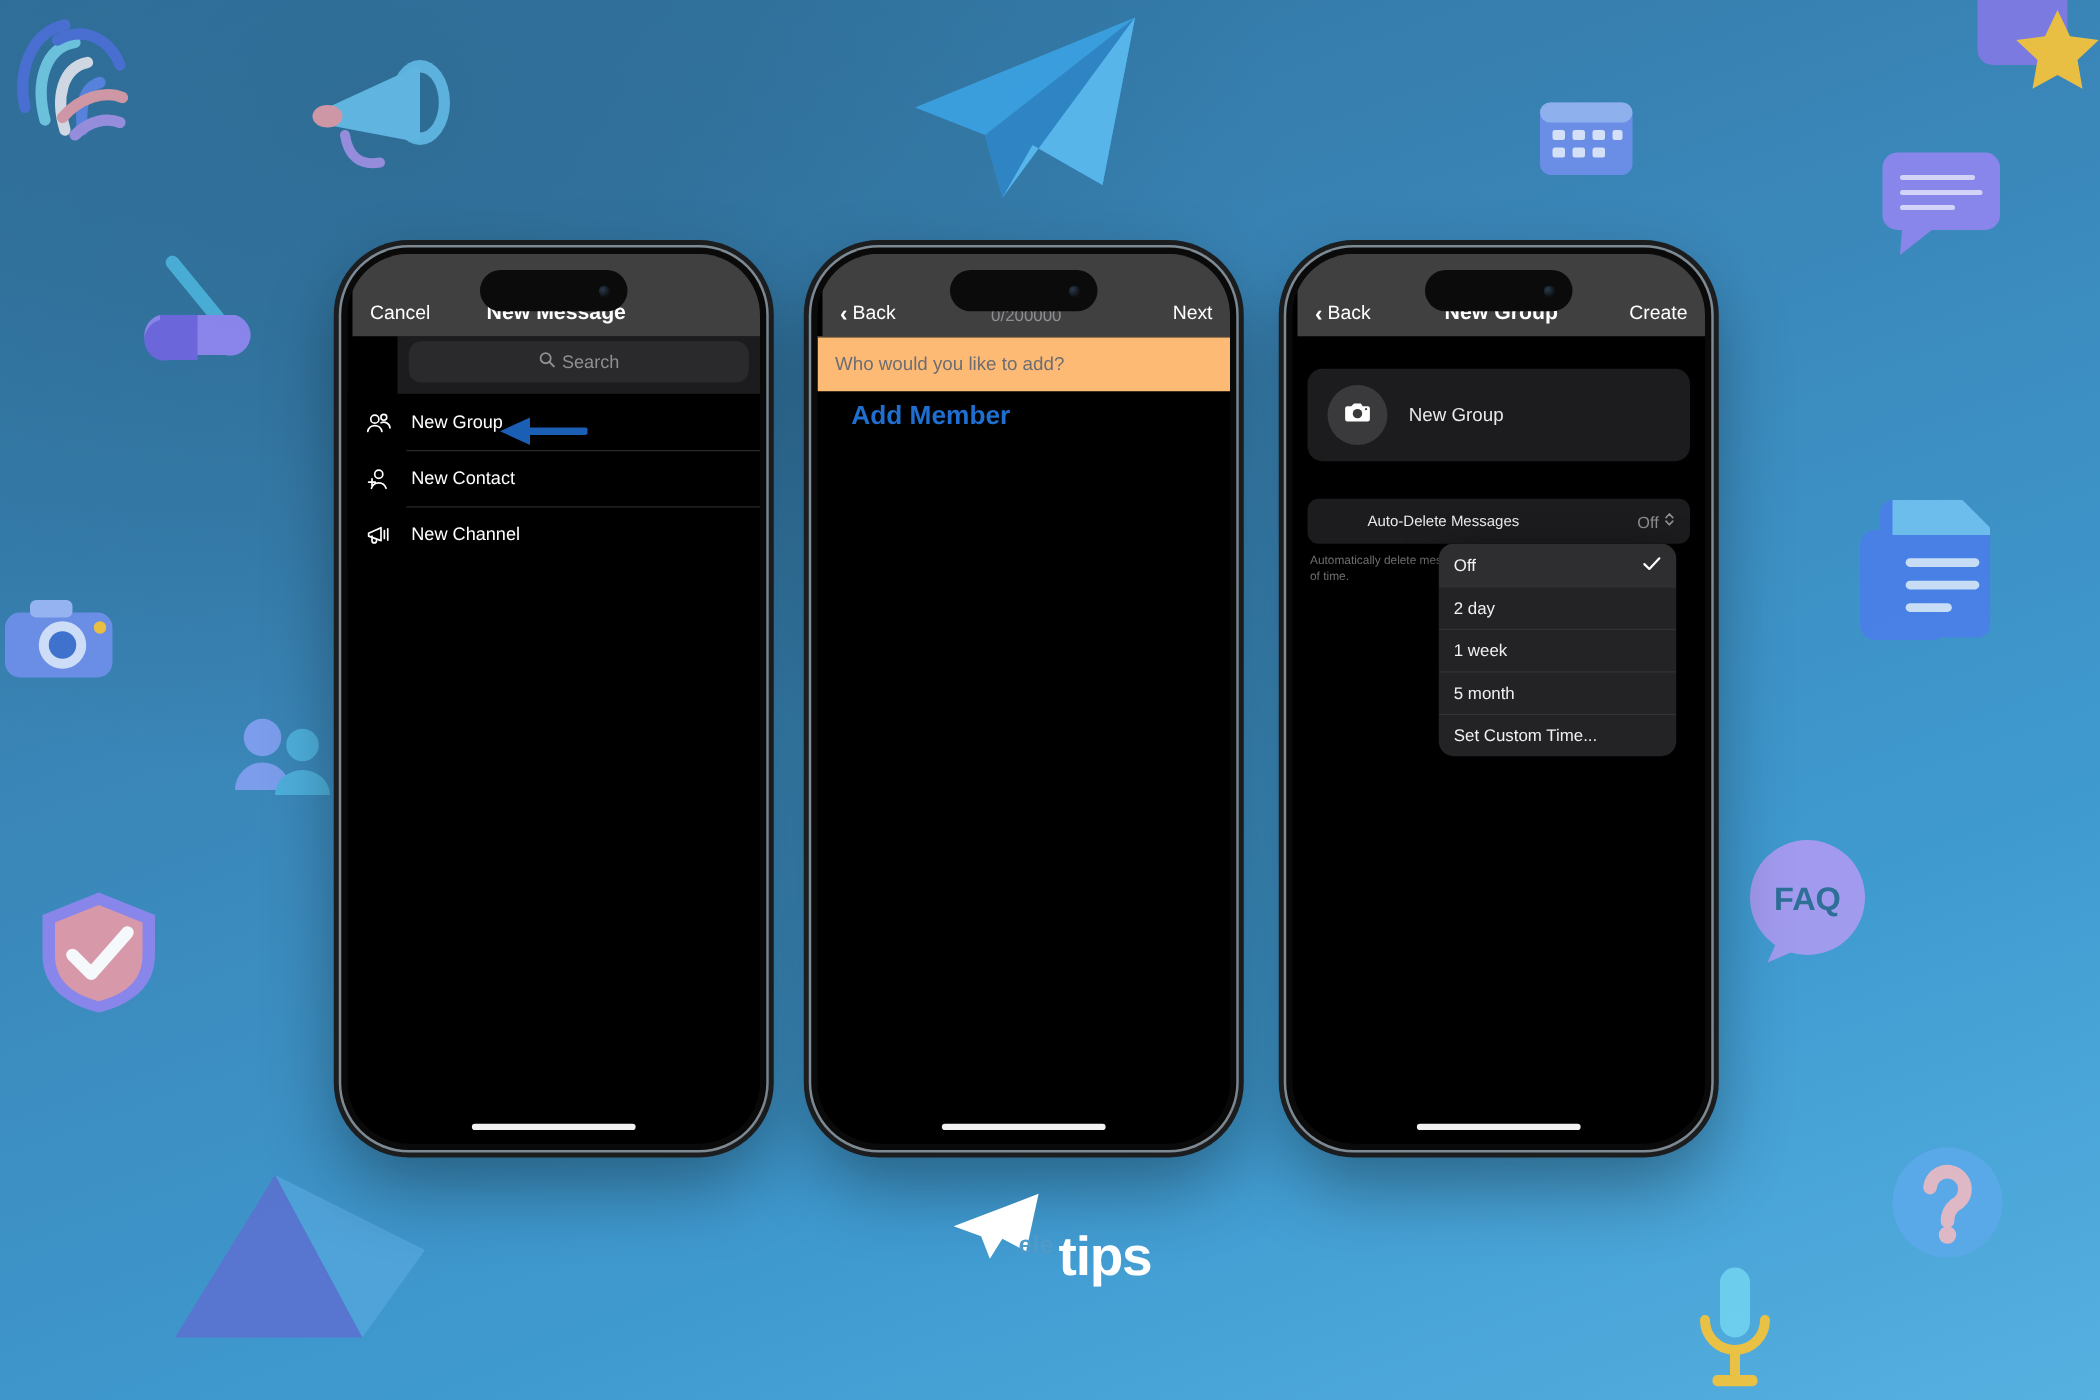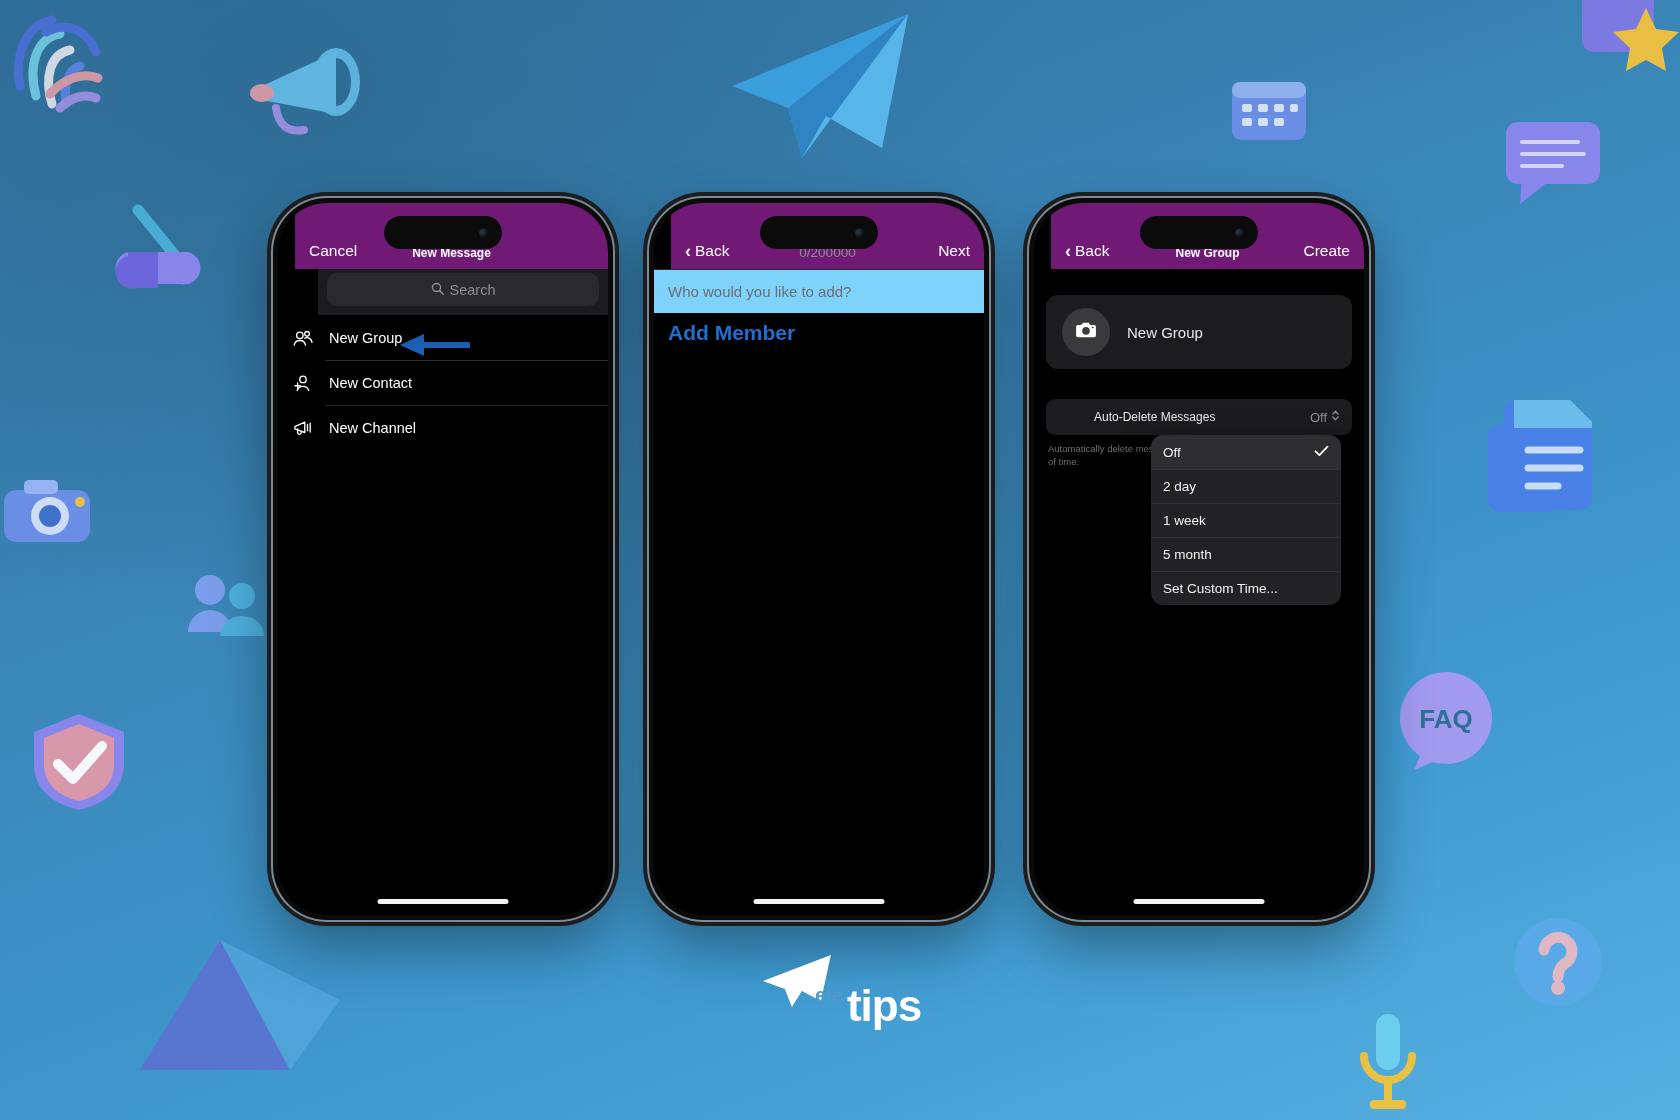--- a/index.html
+++ b/index.html
@@ -43,32 +43,32 @@
     width:9px; height:9px; border-radius:50%;
     background:radial-gradient(circle at 35% 35%, #2b3a4a 0%, #0d1115 70%);
   }
   .homebar {
     position:absolute; bottom:11px; left:50%; transform:translateX(-50%);
     width:131px; height:5px; border-radius:3px; background:#f2f2f2; z-index:9;
   }
 
   
   .navbar {
-    position:absolute; top:0; left:17px; right:0; height:66px;
-    background:#701a75;
+    position:absolute; top:0; left:4px; right:0; height:66px;
+    background:#404040;
     display:flex; align-items:flex-end; justify-content:space-between;
     padding:0 14px 9px 14px; z-index:6;
   }
   .nav-left, .nav-right {
     color:#fff; font-size:15.5px; display:flex; align-items:center; gap:3px;
     white-space:nowrap;
   }
   .nav-title {
     position:absolute; left:0; right:0; bottom:9px; text-align:center;
-    color:#fff; font-size:12px; font-weight:600; pointer-events:none;
+    color:#fff; font-size:17px; font-weight:600; pointer-events:none;
   }
   .nav-sub {
     position:absolute; left:0; right:0; bottom:9px; text-align:center;
     color:#8e8e93; font-size:13.5px; pointer-events:none;
   }
   .chev { font-size:18px; line-height:1; font-weight:700; margin-right:1px; }
 
   
   .searchwrap {
     position:absolute; top:66px; left:0; right:0; height:46px;
@@ -92,26 +92,26 @@
     background:#2a2a2c;
   }
   .row .ico { width:24px; display:flex; justify-content:center; }
 
   
   .annot-arrow { position:absolute; left:398px; top:332px; z-index:40; }
 
   
   .memfield {
     position:absolute; top:66px; left:0; right:0; height:44px;
-    background:#7dd3fc; display:flex; align-items:center;
+    background:#fdba74; display:flex; align-items:center;
     padding:12px 14px; color:#6d6d72; font-size:15px; z-index:5;
     border-top:1px solid #2b2b2d;
   }
   .addmember {
-    position:absolute; top:118px; left:14px; color:#1f6fd0;
+    position:absolute; top:118px; left:27px; color:#1f6fd0;
     font-size:21px; font-weight:700; z-index:4;
   }
 
   
   .g-card {
     position:absolute; top:92px; left:12px; right:12px; height:74px;
     background:#1c1c1e; border-radius:12px;
     display:flex; align-items:center; gap:17px; padding-left:16px; z-index:4;
   }
   .g-avatar {

